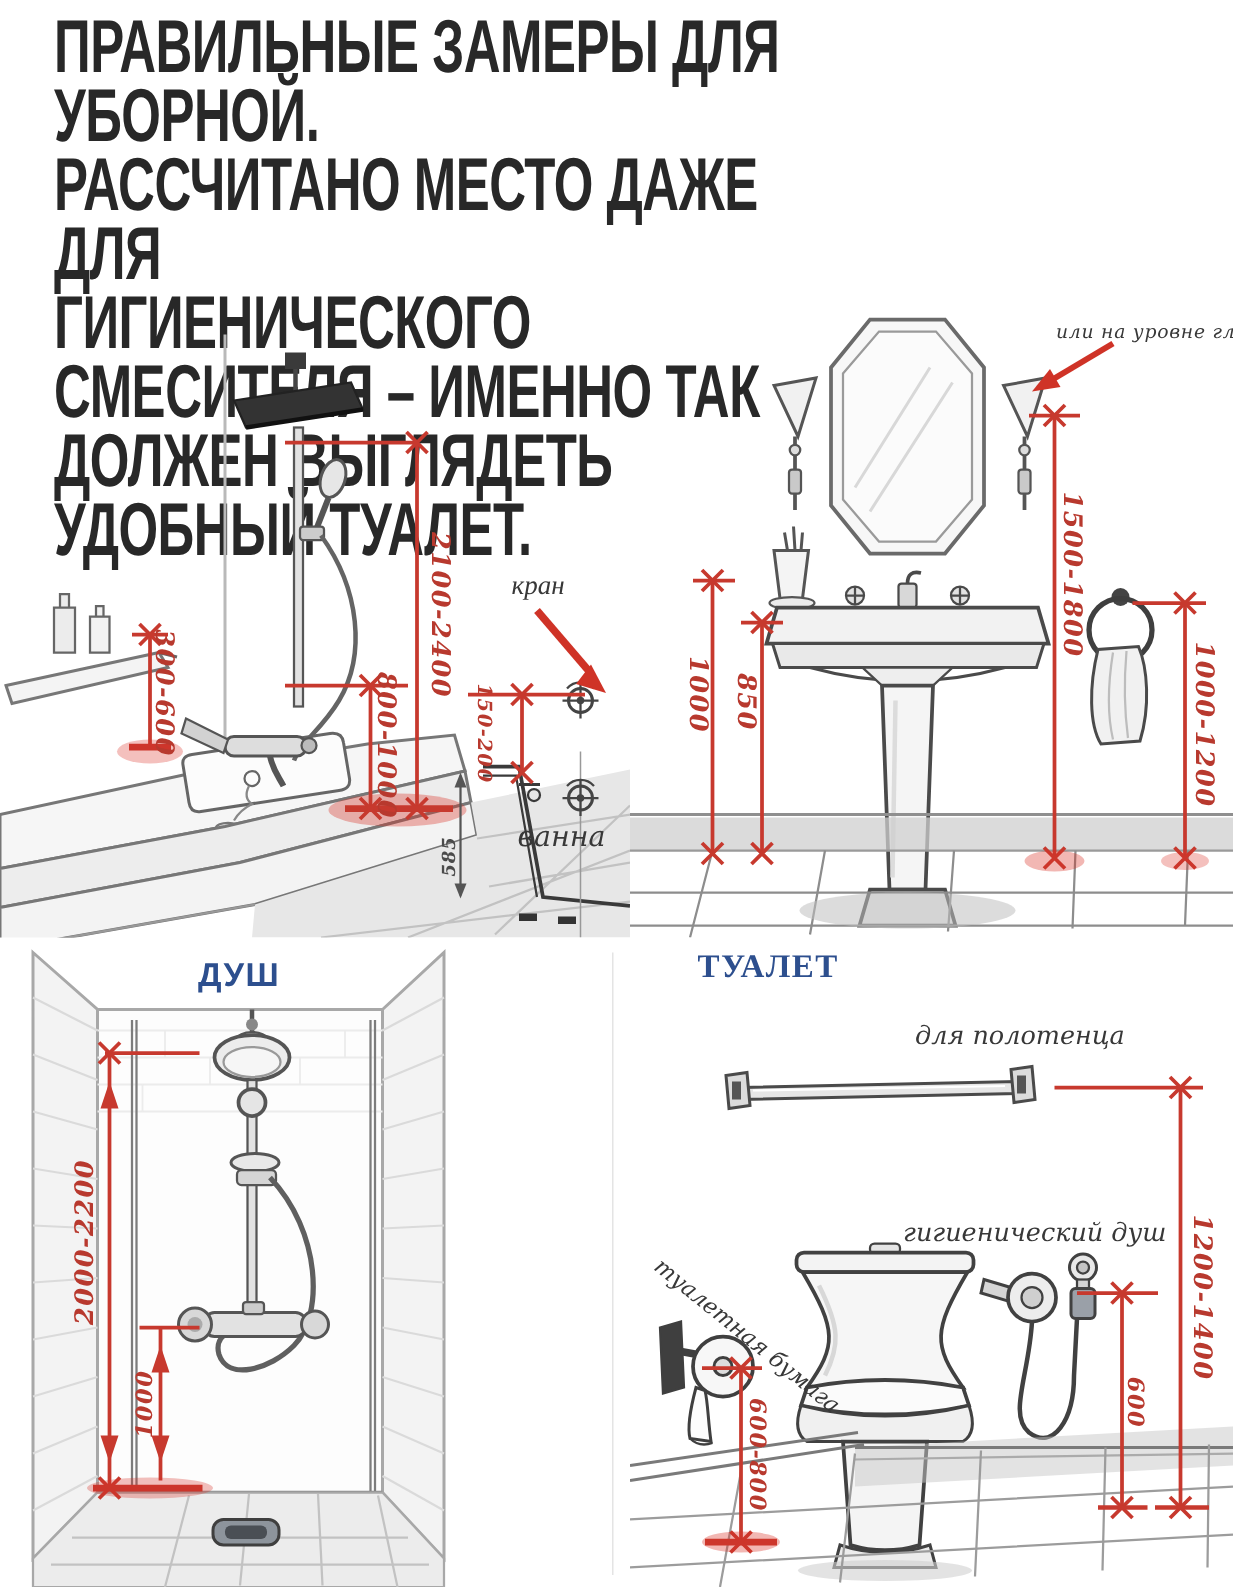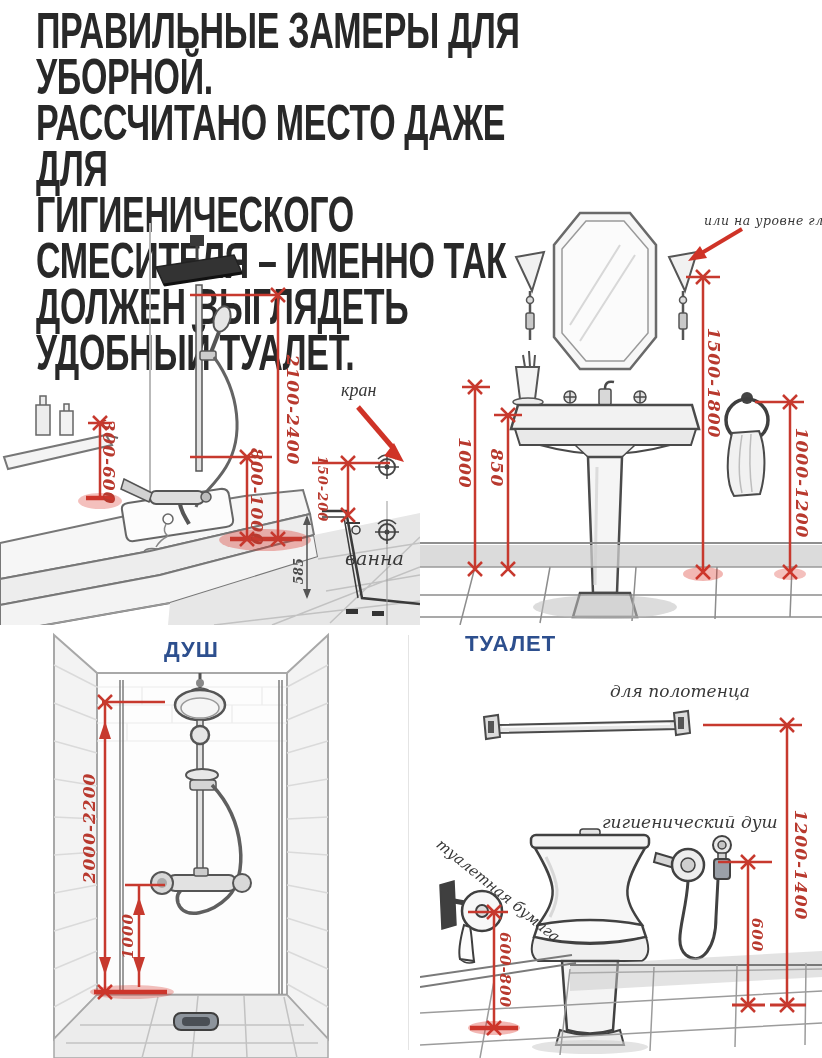--- a/index.html
+++ b/index.html
@@ -200,21 +200,21 @@
         <polygon points="268,56 287,53 280,41" fill="#cf3327" stroke="none"></polygon>
       </g>
     </svg>
     <div class="hand" style="left:284px; top:8px; font-size:12.5px; letter-spacing:0.5px;">или на уровне глаз</div>
     <div class="dim" style="left:294px; top:178px;">1500-1800</div>
     <div class="dim" style="left:45px; top:258px;">1000</div>
     <div class="dim" style="left:77px; top:263px;">850</div>
     <div class="dim" style="left:382px; top:278px;">1000-1200</div>
   </div>
 
-  <div class="panel" style="left:0; top:625px; width:420px; height:433px;margin-left:32px;">
+  <div class="panel" style="left:0; top:625px; width:420px; height:433px;">
     <svg width="420" height="433" viewBox="0 0 420 433">
       <g>
         <rect x="65" y="48" width="190" height="322" fill="#fdfdfd" stroke="#a8a8a8" stroke-width="2"></rect>
         <polygon points="22,10 65,48 65,370 22,414" fill="#f3f3f3" stroke="#a8a8a8" stroke-width="2"></polygon>
         <polygon points="255,48 296,10 296,414 255,370" fill="#f3f3f3" stroke="#a8a8a8" stroke-width="2"></polygon>
         <path d="M22,40 L65,62 M22,78 L65,95 M22,116 L65,128 M22,154 L65,161 M22,192 L65,194 M22,230 L65,227 M22,268 L65,260 M22,306 L65,293 M22,344 L65,326 M22,382 L65,359" stroke="#dadada" stroke-width="1.5" fill="none"></path>
         <path d="M296,40 L255,62 M296,78 L255,95 M296,116 L255,128 M296,154 L255,161 M296,192 L255,194 M296,230 L255,227 M296,268 L255,260 M296,306 L255,293 M296,344 L255,326 M296,382 L255,359" stroke="#dadada" stroke-width="1.5" fill="none"></path>
         <path d="M65,62 H255 M65,80 H255 M65,98 H255 M65,116 H255" stroke="#ececec" stroke-width="1.2" fill="none"></path>
         <path d="M110,62 V80 M170,62 V80 M230,62 V80 M140,80 V98 M200,80 V98 M95,98 V116" stroke="#ececec" stroke-width="1.2" fill="none"></path>
         <path d="M88,55 V370 M91,55 V370 M247,55 V370 M250,55 V370" stroke="#7c7c7c" stroke-width="1.5" fill="none"></path>
@@ -316,21 +316,21 @@
         <path d="M328,237 V380 M298,237 H352" stroke-width="2.5"></path>
         <path d="M321,230 L335,244 M321,244 L335,230 M321,373 L335,387 M321,387 L335,373" stroke-width="2.5"></path>
         <path d="M312,380 H345" stroke-width="3"></path>
         <path d="M74,287 V403 M48,287 H88" stroke-width="2.5"></path>
         <path d="M67,280 L81,294 M67,294 L81,280" stroke-width="2.5"></path>
         <path d="M50,403 H98" stroke-width="4.5"></path>
         <path d="M67,396 L81,410 M67,410 L81,396" stroke-width="2.5"></path>
         <ellipse cx="74" cy="403" rx="26" ry="7" fill="rgba(217,48,37,0.35)" stroke="none"></ellipse>
       </g>
     </svg>
-    <div class="panel-label" style="left:45px; top:6px;">ТУАЛЕТ</div>
+    <div class="panel-label" style="left:45px; top:6px;font-family:Liberation Serif, serif;">ТУАЛЕТ</div>
     <div class="hand" style="left:190px; top:56px; font-size:17px;">для полотенца</div>
     <div class="hand" style="left:182px; top:187px; font-size:17px;">гигиенический душ</div>
     <div class="hand rot" style="left:24px; top:210px; font-size:15px;">туалетная бумага</div>
     <div class="dim" style="left:381px; top:240px;">1200-1400</div>
     <div class="dim md" style="left:337px; top:310px;">600</div>
     <div class="dim md" style="left:85px; top:345px;">600-800</div>
   </div>
 
   <div class="photo-edge" style="left:408px; top:635px; height:415px;"></div>
 

